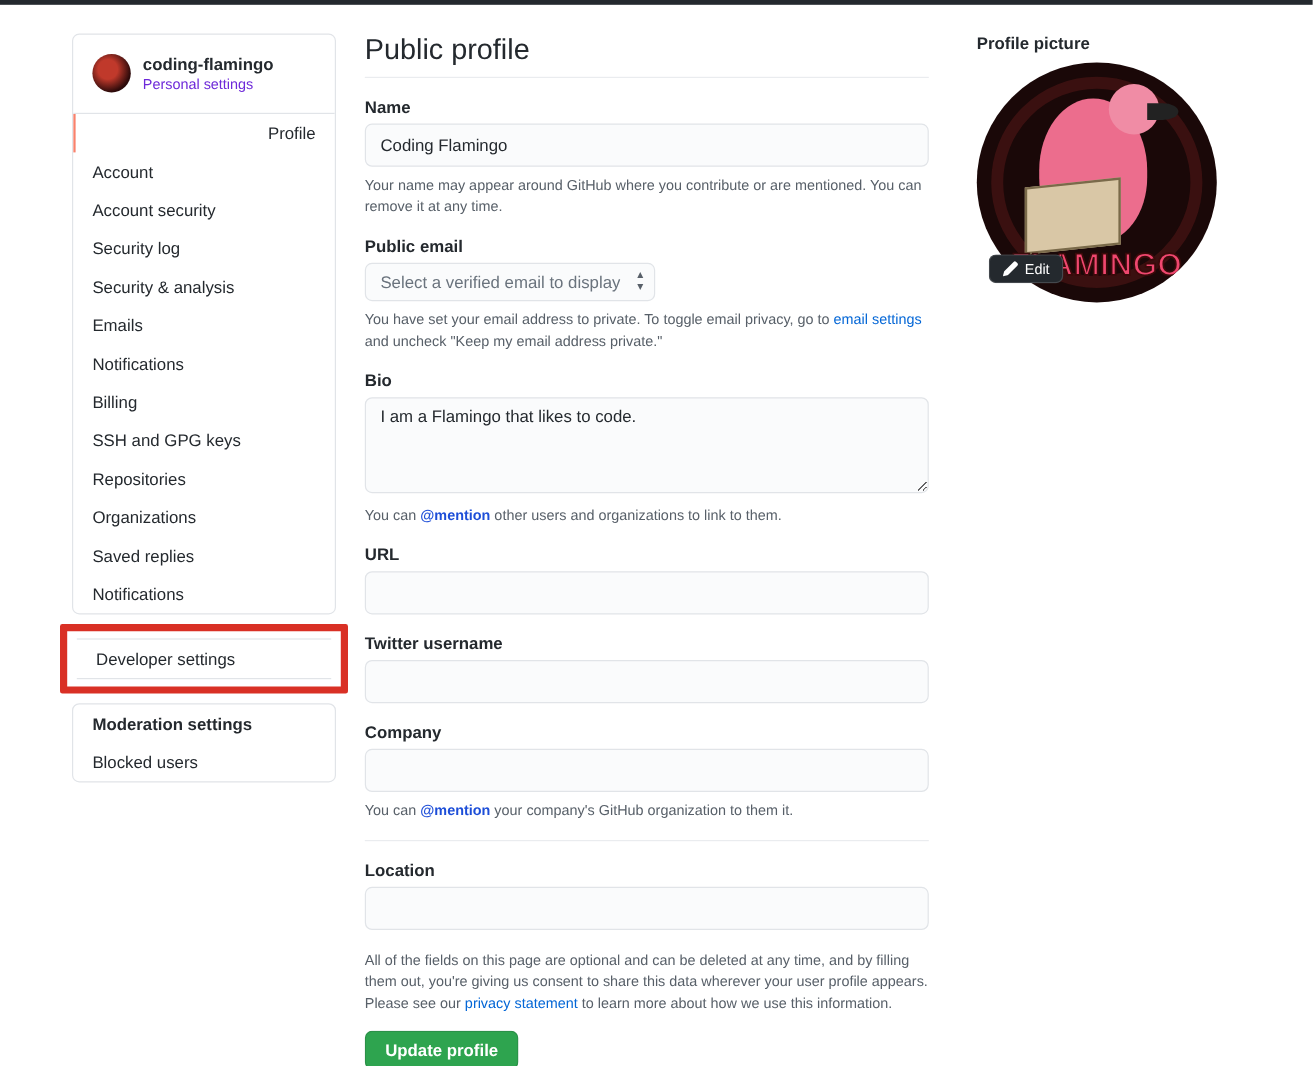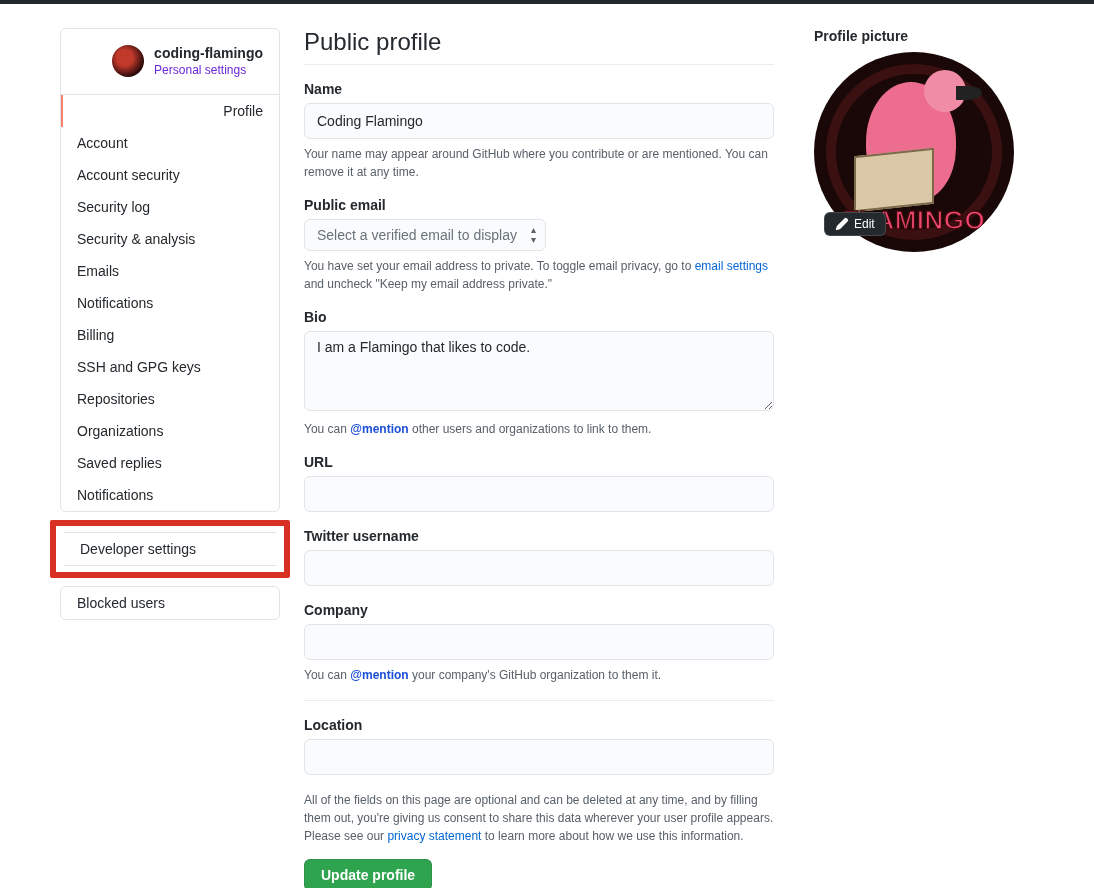--- a/index.html
+++ b/index.html
@@ -10,21 +10,20 @@
   .topbar { height: 4px; background: #24292e; }
   .wrap { display: flex; padding: 24px 52px 24px 60px; gap: 24px; }
   .sidebar { width: 220px; flex-shrink: 0; }
   .menu {
     border: 1px solid #e1e4e8; border-radius: 6px; overflow: hidden;
     list-style: none; background: #fff;
   }
   .menu-header {
     display: flex; align-items: center; padding: 16px; border-bottom: 1px solid #e1e4e8;
     gap: 10px;
-    justify-content: flex-end;
   }
   .avatar-small {
     width: 32px; height: 32px; border-radius: 50%; flex-shrink: 0;
     background: radial-gradient(circle at 40% 40%, #c0392b 30%, #2c0a0a 70%);
     display: flex; align-items: center; justify-content: center;
   }
   .menu-header-text { display: flex; flex-direction: column; line-height: 1.25; }
   .menu-header-user { font-weight: 600; font-size: 14px; color: #24292e; }
   .menu-header-sub { font-size: 12px; color: #6d28d9; }
   .menu-item {
@@ -185,20 +184,23 @@
 
     <div class="highlight-box">
       <ul class="menu">
         <li>
             <a class="menu-item">Developer settings</a>
           </li>
       </ul>
     </div>
 
     <ul class="menu">
+      <li>
+          <span class="menu-item heading">Moderation settings</span>
+        </li>
       <li>
           <a class="menu-item">Blocked users</a>
         </li>
     </ul>
   </aside>
 
   <main class="main">
     <div class="form-col">
       <h1 class="page-title">Public profile</h1>
 

